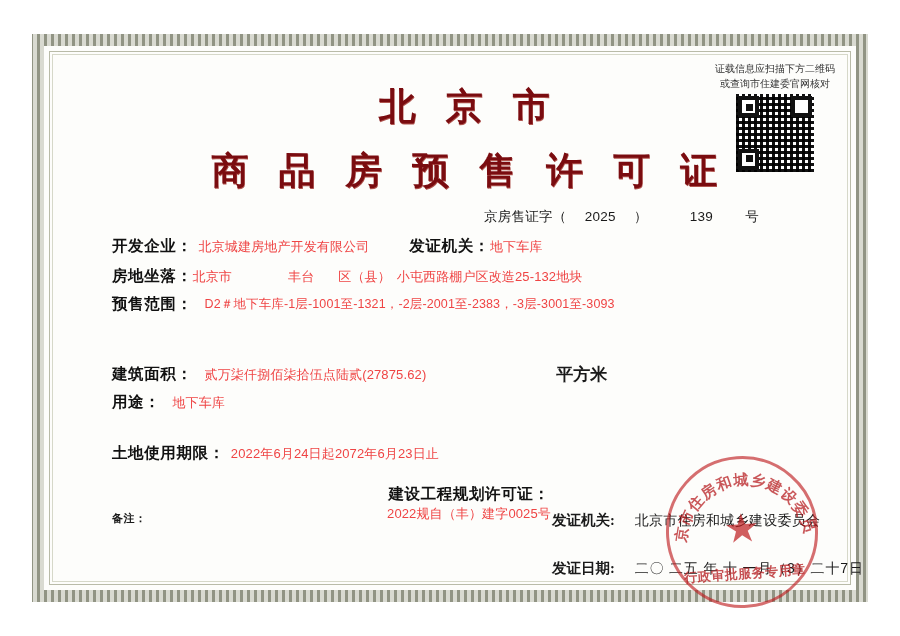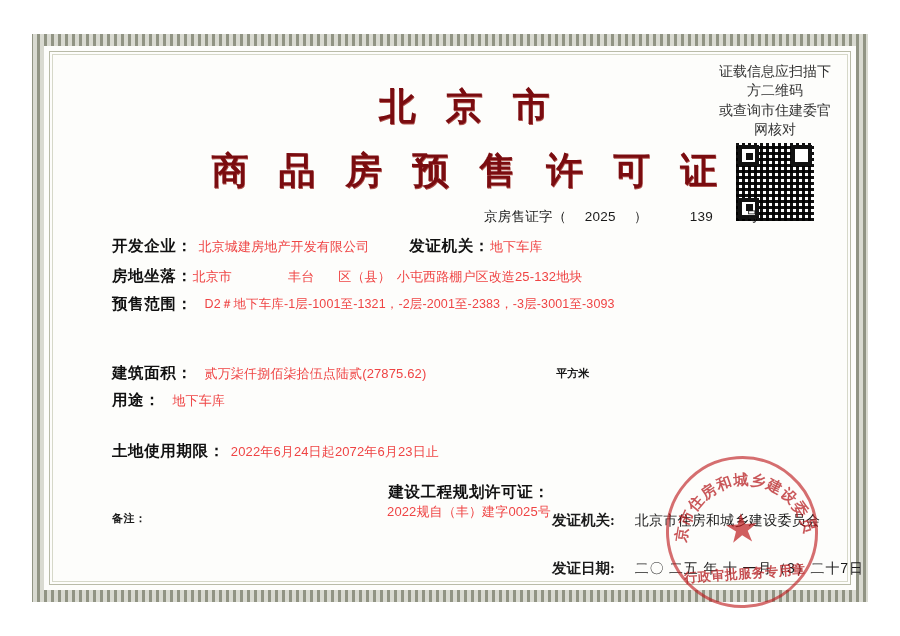--- a/index.html
+++ b/index.html
@@ -92,21 +92,21 @@
 
   
   .qr-block {
     position: absolute;
     right: 10px;
     top: 6px;
     width: 122px;
     text-align: center;
   }
   .qr-note {
-    font-size: 14px;
+    font-size: 10px;
     line-height: 1.35;
     color: #333;
     margin-bottom: 4px;
   }
   .qr-code {
     width: 78px;
     height: 78px;
     margin: 0 auto;
     background-color: #fff;
     background-image:
@@ -184,21 +184,21 @@
     font-size: 12.5px;
     line-height: 1.7;
     white-space: normal;
     max-width: 600px;
   }
 
   .block-gap { height: 44px; }
   .block-gap-sm { height: 12px; }
 
   .row-area .unit {
-    font-size: 11px;
+    font-size: 17px;
     font-weight: bold;
     font-family: "Liberation Serif", serif;
   }
 
   
   .bottom {
     position: absolute;
     left: 58px;
     right: 20px;
     top: 455px;

